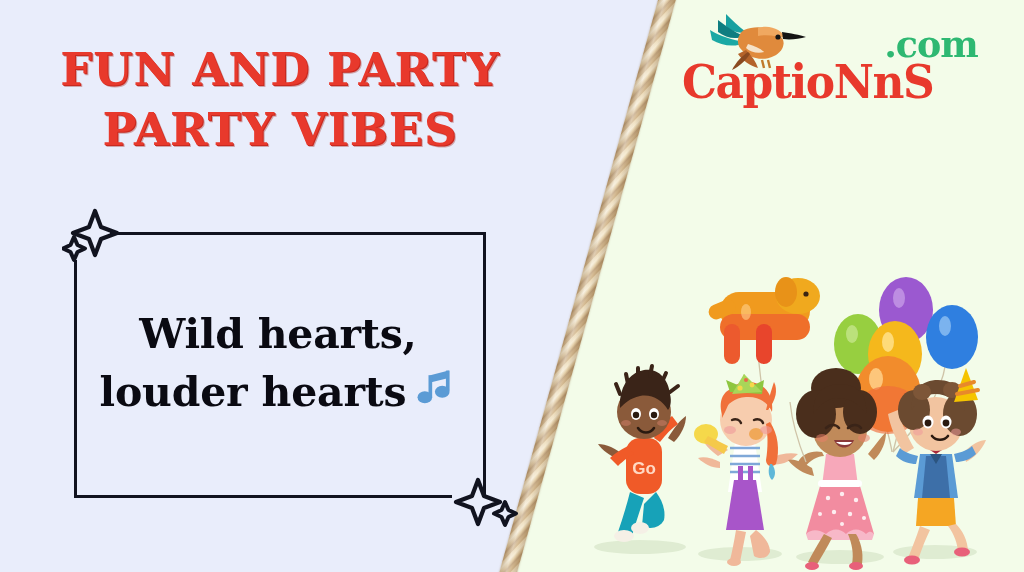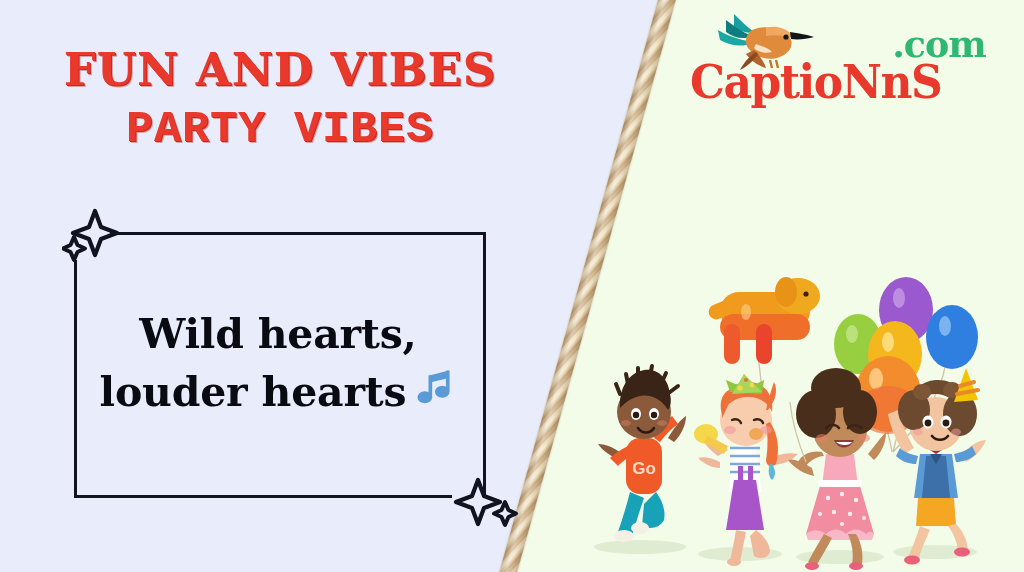--- a/index.html
+++ b/index.html
@@ -42,21 +42,21 @@
   }
 
   
   .headline{
     position:absolute;left:0;top:40px;width:560px;text-align:center;
     font-family:"DejaVu Serif","Liberation Serif",serif;
     font-weight:700;font-size:45px;line-height:1.33;
     letter-spacing:1px;color:#e8392c;
     text-shadow:1px 1px 0 #c9291f, 2px 2px 0 rgba(160,35,25,.35);
   }
-  .headline .l2{display:block;font-family:Liberation Mono, monospace;}
+  .headline .l2{display:block;}
 
   
   .quote-frame{position:absolute;left:74px;top:232px;width:412px;height:266px;}
   .q-top{position:absolute;left:36px;top:0;width:376px;height:3px;background:#11131f;}
   .q-right{position:absolute;right:0;top:0;width:3px;height:266px;background:#11131f;}
   .q-bottom{position:absolute;left:0;bottom:0;width:378px;height:3px;background:#11131f;}
   .q-left{position:absolute;left:0;top:28px;width:3px;height:238px;background:#11131f;}
 
   .quote-text{
     position:absolute;left:74px;top:232px;width:408px;height:266px;
@@ -67,21 +67,21 @@
   }
   .quote-line{white-space:nowrap;}
   .note{display:inline-block;vertical-align:-4px;margin-left:6px;}
 
   
   .sparkle{position:absolute;}
   .sp-tl{left:62px;top:205px;}
   .sp-br{left:452px;top:472px;}
 
   
-  .logo{position:absolute;right:38px;top:6px;width:290px;height:108px;text-align:right;}
+  .logo{position:absolute;right:46px;top:6px;width:290px;height:108px;text-align:right;}
   .bird{position:absolute;left:8px;top:0;}
   .dotcom{
     position:absolute;right:2px;top:18px;
     font-family:"DejaVu Serif","Liberation Serif",serif;
     font-weight:700;font-style:normal;font-size:35px;letter-spacing:-1px;
     color:#2eb872;transform:scaleX(1.04);
   }
   .brand{
     position:absolute;left:-6px;top:50px;
     font-family:"DejaVu Serif","Liberation Serif",serif;
@@ -98,21 +98,21 @@
 <div class="poster">
 
   <div class="bg-left"></div>
   <div class="bg-right"></div>
 
   <div class="rope-wrap">
     <div class="rope"></div>
   </div>
 
   <div class="headline">
-    <span>FUN AND VIBES</span>
+    <span>FUN AND PARTY</span>
     <span class="l2">PARTY VIBES</span>
   </div>
 
   <div class="quote-frame">
     <div class="q-top"></div>
     <div class="q-right"></div>
     <div class="q-bottom"></div>
     <div class="q-left"></div>
   </div>
 

